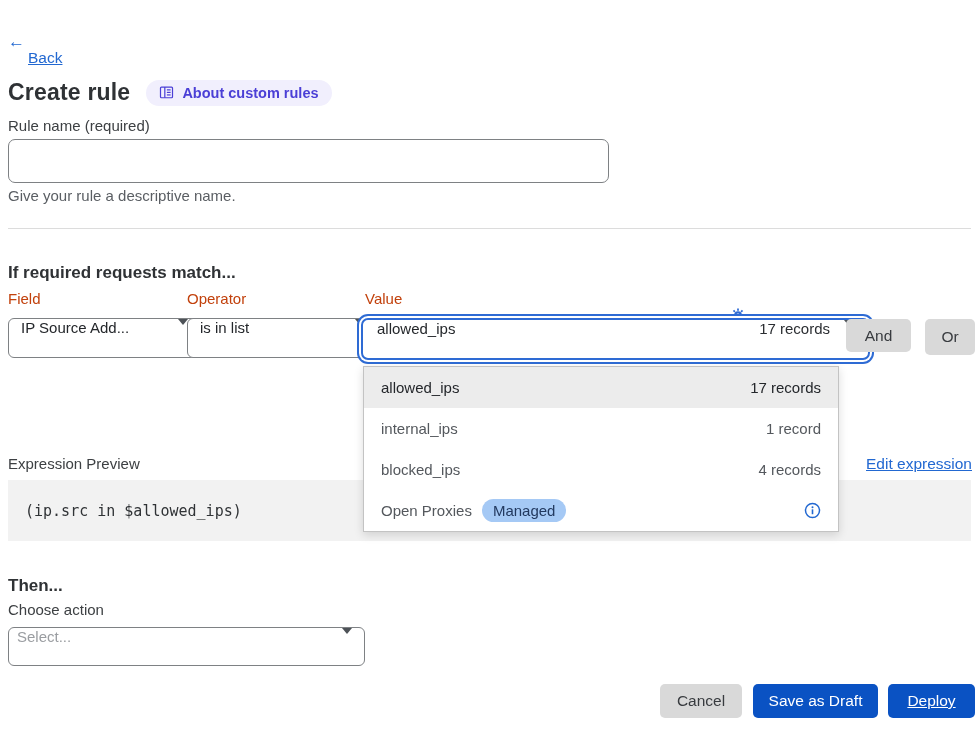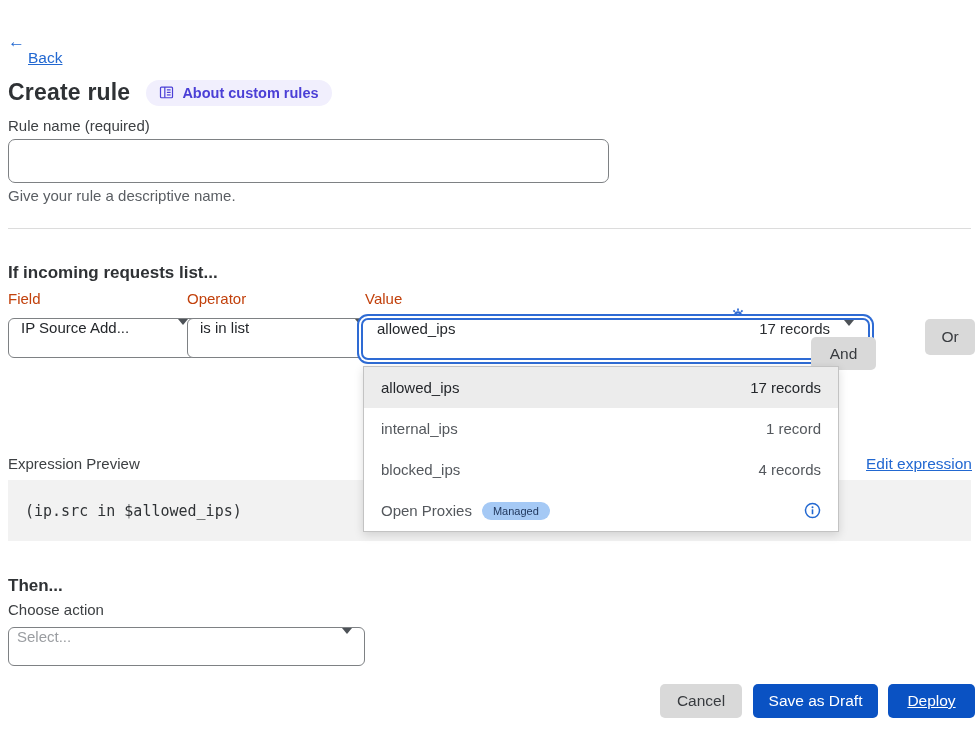--- a/index.html
+++ b/index.html
@@ -46,31 +46,31 @@
                      box-shadow:0 0 0 2px #ffffff, 0 0 0 4px #2e6bd4; padding:0 14px; }
   .caret { width:0; height:0; border-left:5.5px solid transparent; border-right:5.5px solid transparent;
            border-top:6.5px solid #4d5257; margin-left:auto; flex:none; }
   #value-select .meta { margin-left:auto; color:#2b2e32; }
   #value-select .caret { margin-left:14px; }
 
   .btn { border:none; border-radius:5px; font-family:"Liberation Sans", sans-serif;
          font-size:15.5px; cursor:pointer; }
   .btn-gray { background:#d9d9d9; color:#383b3f; }
   .btn-blue { background:#0a52c3; color:#ffffff; }
-  #and-btn { position:absolute; top:319px; left:811px; width:65px; height:33px;margin-top:18px; }
+  #and-btn { position:absolute; top:319px; left:846px; width:65px; height:33px; }
   #or-btn  { position:absolute; top:319px; left:925px; width:50px; height:36px; }
 
   
   #dropdown-panel { position:absolute; left:363px; top:366px; width:474px; background:#fff;
                     border:1px solid #c3c3c3; box-shadow:0 3px 9px rgba(0,0,0,0.14); z-index:5; }
   .dd-row { height:41px; display:flex; align-items:center; padding:0 17px; font-size:15px;
             color:#54585d; cursor:pointer; }
   .dd-row.selected { background:#ececec; color:#24272b; }
   .dd-meta { margin-left:auto; }
-  .managed-badge { background:#a5c9f5; color:#22395f; font-size:11px; padding:3px 11px;
+  .managed-badge { background:#a5c9f5; color:#22395f; font-size:15px; padding:3px 11px;
                    border-radius:12px; margin-left:10px; }
   .dd-info { margin-left:auto; display:flex; align-items:center; cursor:pointer; }
 
   
   #expr-label { position:absolute; left:8px; top:455px; font-size:15px; color:#3d4043; }
   #edit-link  { position:absolute; top:455px; right:7px; }
   #code-block { position:absolute; left:8px; right:8px; top:480px; height:61px; background:#f2f2f2;
                 display:flex; align-items:center; padding:0 17px;
                 font-family:"DejaVu Sans Mono", monospace; font-size:15px; color:#303336; }
 
@@ -112,21 +112,21 @@
       <span>About custom rules</span>
     </span>
   </div>
 
   <label id="rule-label">Rule name (required)</label>
   <input id="rule-input" type="text" value="" style="">
   <div id="rule-helper">Give your rule a descriptive name.</div>
 
   <div class="divider"></div>
 
-  <h2 id="match-heading">If incoming requests list...</h2>
+  <h2 id="match-heading">If required requests match...</h2>
 
   <div id="field-label" class="col-label">Field</div>
   <div id="operator-label" class="col-label">Operator</div>
   <div id="value-label" class="col-label">Value</div>
 
   <a id="manage-lists" class="link">
     <span>
       <svg width="14" height="14" viewBox="0 0 16 16">
         <g stroke="#2e6bd4" stroke-width="2">
           <line x1="13" y1="8" x2="15.3" y2="8"></line>

